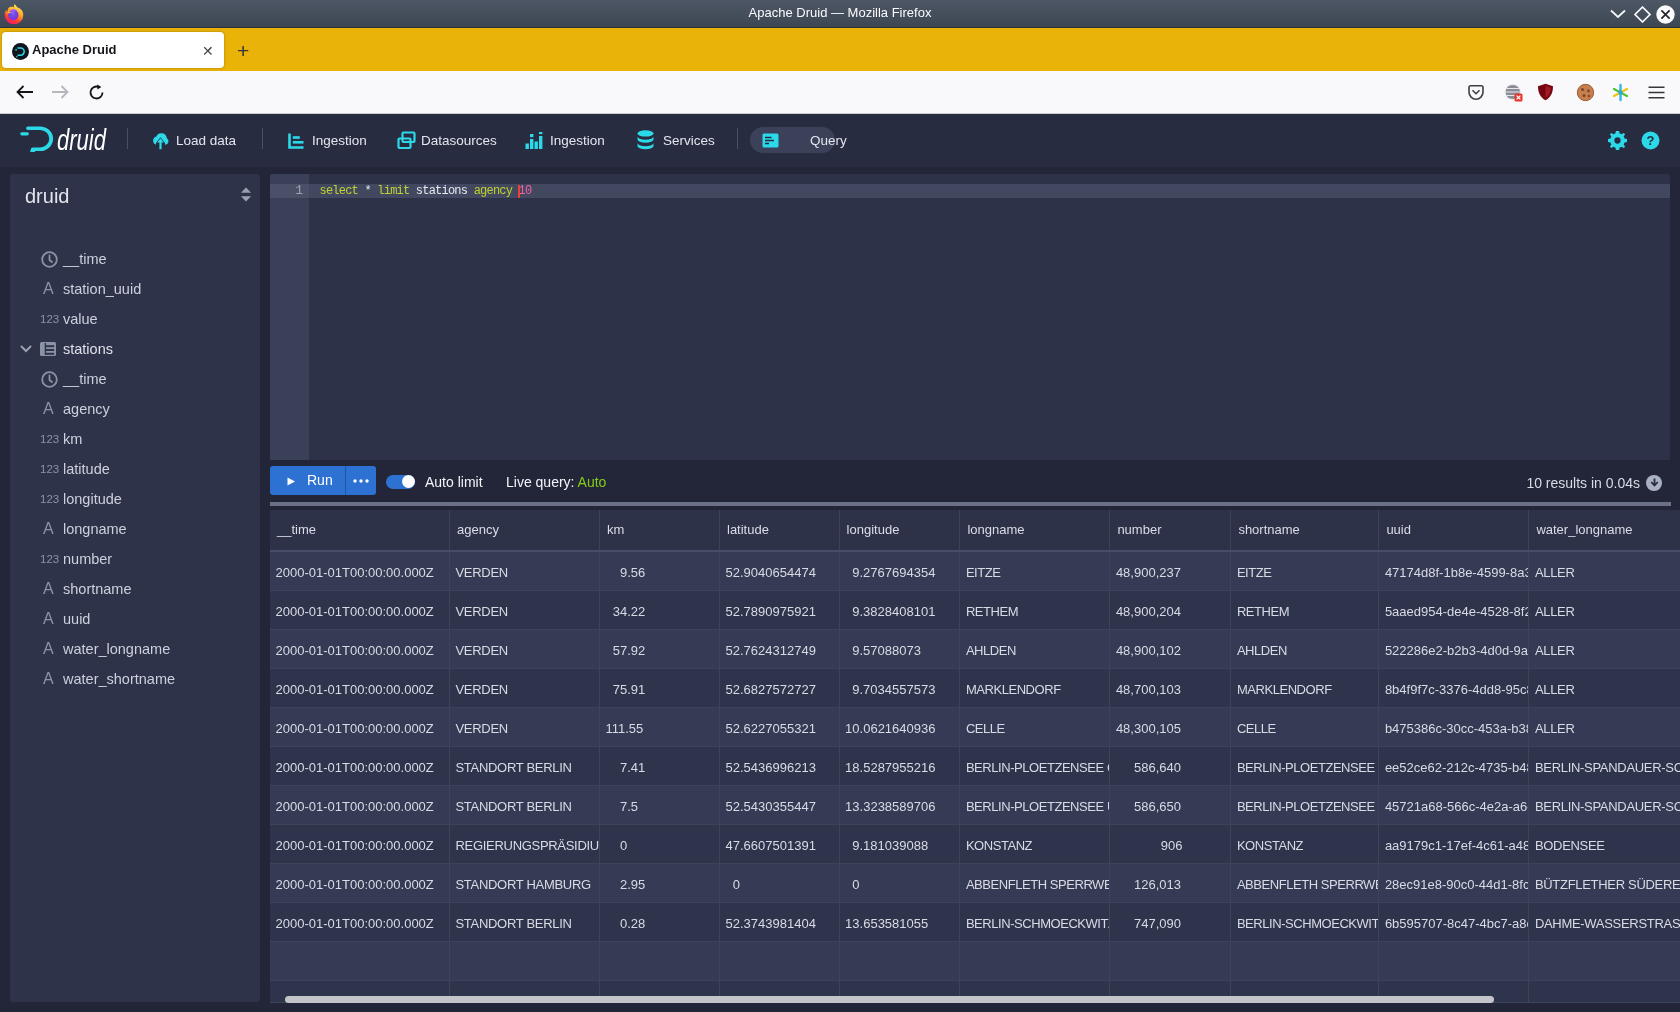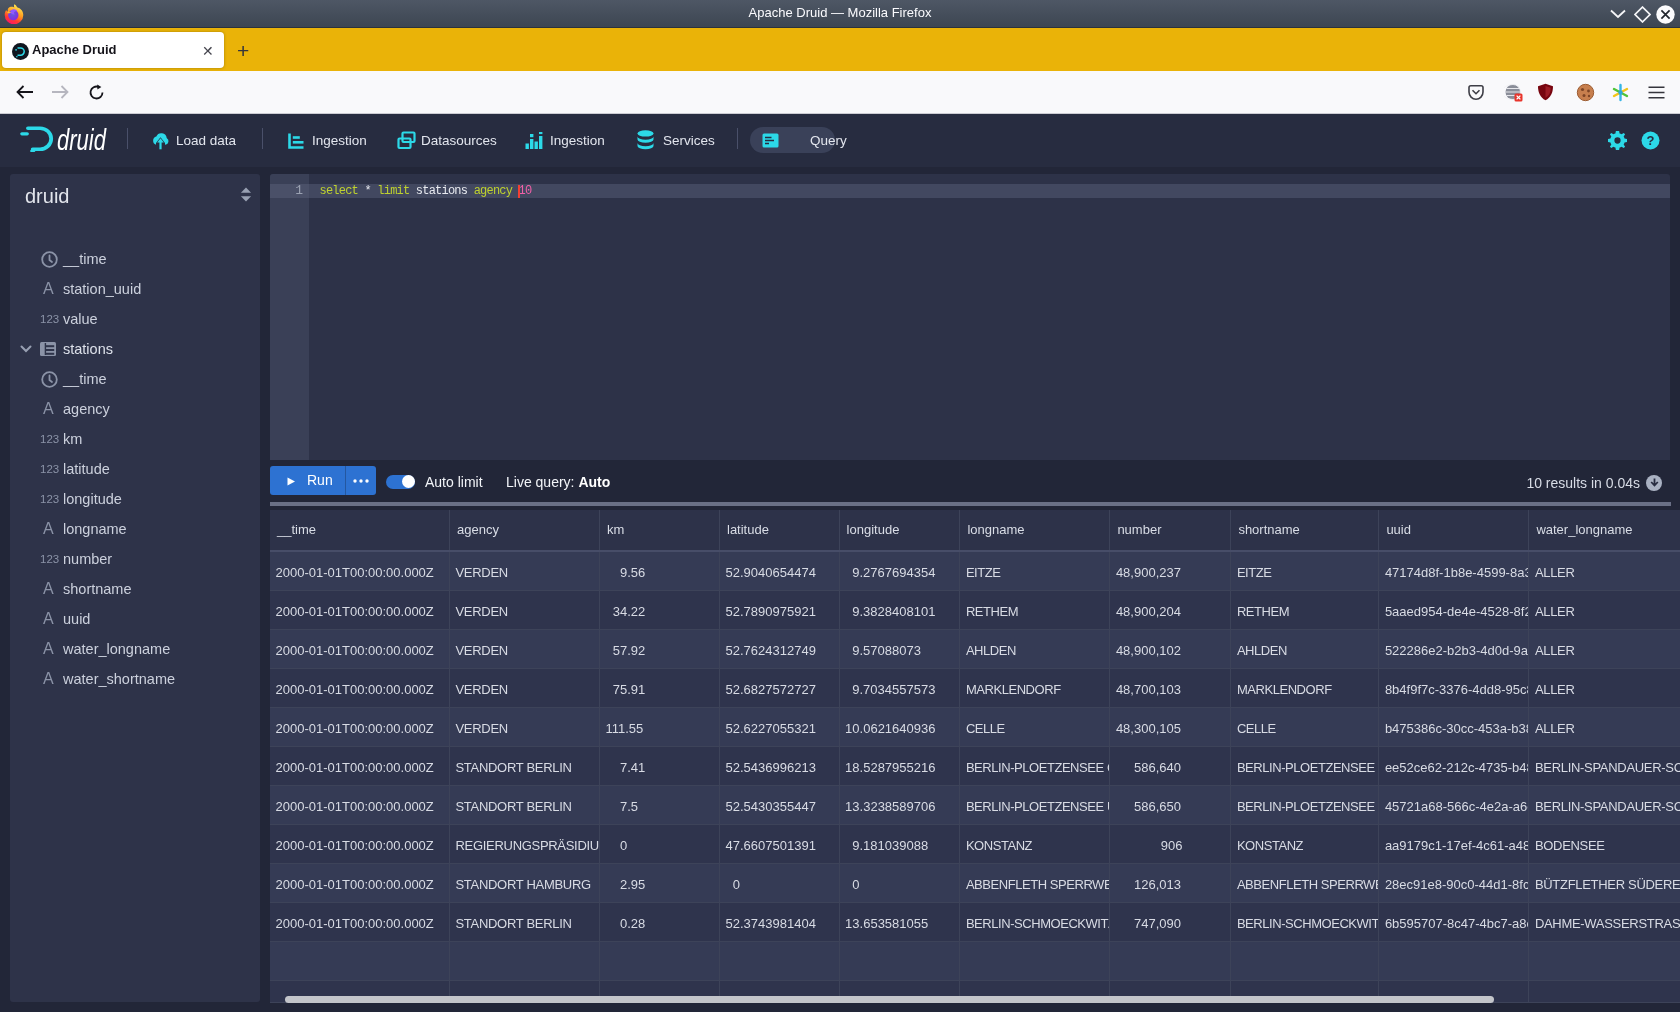--- a/index.html
+++ b/index.html
@@ -55,21 +55,21 @@
 #cursor { position:absolute; left:248px; top:10.5px; width:2px; height:13px; background:#f23f33; }
 
 
 #runbtn { position:absolute; left:270px; top:466px; width:74.5px; height:29px; background:#2d72d2;
   border-radius:3px 0 0 3px; color:#fff; font-size:14px; }
 #morebtn { position:absolute; left:345.5px; top:466px; width:30px; height:29px; background:#2d72d2; border-radius:0 3px 3px 0; }
 #switch { position:absolute; left:385.7px; top:474.5px; width:29px; height:14px; background:#2d72d2; border-radius:7px; }
 #knob { position:absolute; left:16px; top:0.5px; width:13px; height:13px; background:#fff; border-radius:50%; }
 #autolimit { position:absolute; left:425px; top:474px; color:#f2f4f8; font-size:14px; }
 #livequery { position:absolute; left:506px; top:474px; color:#f2f4f8; font-size:14px; }
-#livequery span { color:#ffffff;font-weight:bold; }
+#livequery span { color:#84cc16; }
 #results { position:absolute; left:1380px; top:474.5px; width:260px; text-align:right; color:#d8dce6; font-size:14px; }
 #dlicon { position:absolute; left:1646.4px; top:475px; width:15.8px; height:15.8px; background:#a9b1c2; border-radius:50%; }
 #divider { position:absolute; left:270px; top:502px; width:1400.5px; height:3.5px; background:#6a7086; }
 
 
 #table { position:absolute; left:270px; top:510px; width:1410px; height:493px; overflow:hidden; background:#2f344d; }
 .hrow { position:absolute; left:0; top:0; height:41.5px; width:1420px; background:#2d3249; border-bottom:2px solid #474d68; }
 .drow { position:absolute; left:0; height:39px; width:1420px; }
 .drow.odd { background:#353b55; }
 .drow.even { background:#2f344d; }

